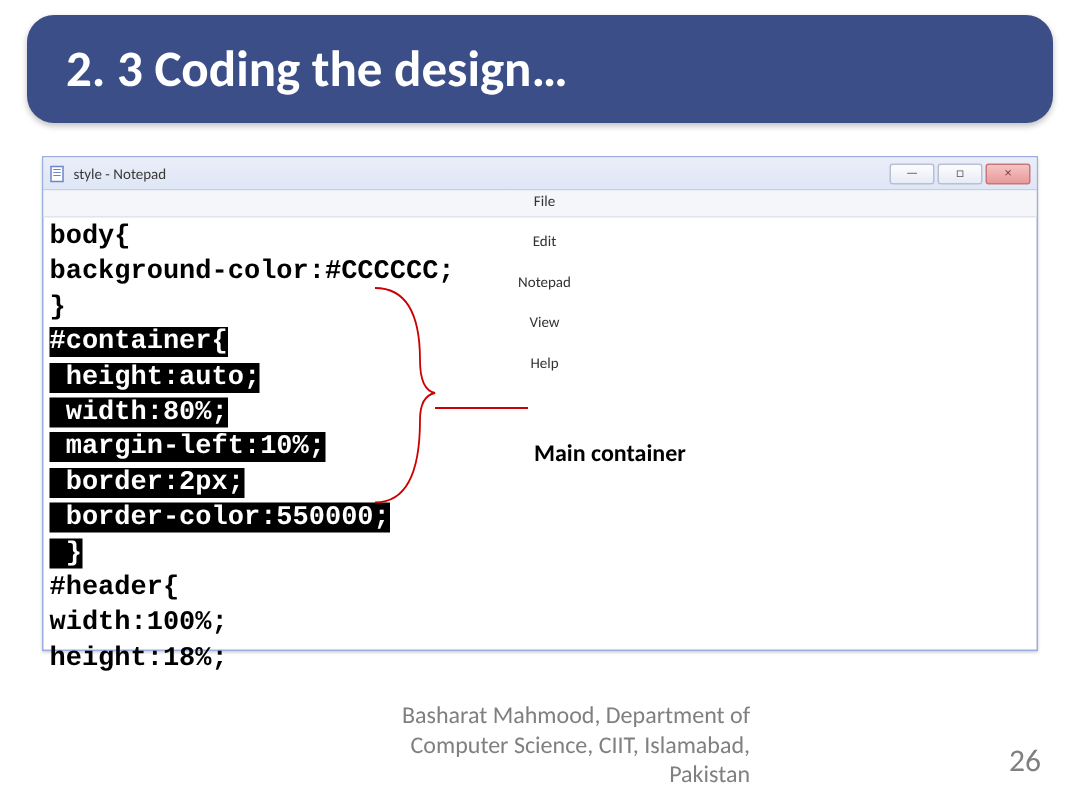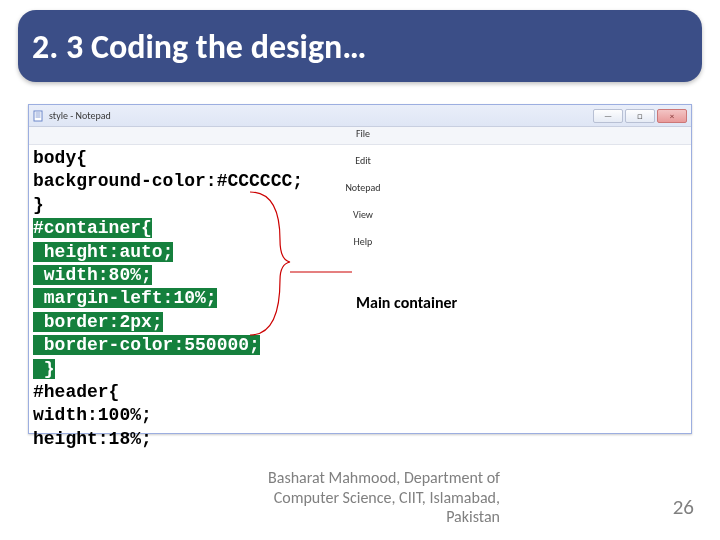--- a/index.html
+++ b/index.html
@@ -16,21 +16,21 @@
   .title-banner {
     position: absolute;
     top: 10px;
     left: 18px;
     right: 18px;
     height: 72px;
     background: #3b4e87; 
     border-radius: 18px;
     display: flex;
     align-items: center;
-    padding-left: 14px;
+    padding-left: 26px;
     box-shadow: 0 2px 4px rgba(0,0,0,0.25);
   }
   .title-banner .title-text {
     color: #ffffff;
     font-size: 34px;
     font-weight: 700;
   }
 
   
   .notepad-window {
@@ -100,21 +100,21 @@
     font-family: Consolas, "Courier New", monospace;
     font-size: 18px;
     font-weight: 600;
     line-height: 1.3;
     padding: 2px 4px;
     color: #000;
     white-space: pre;
   }
   .code-line { display: block; }
   .sel {
-    background: #15803d;
+    background: #000000;
     color: #ffffff;
   }
 
   
   .anno-svg {
     position: absolute;
     top: 180px;
     left: 180px;
     pointer-events: none;
   }

